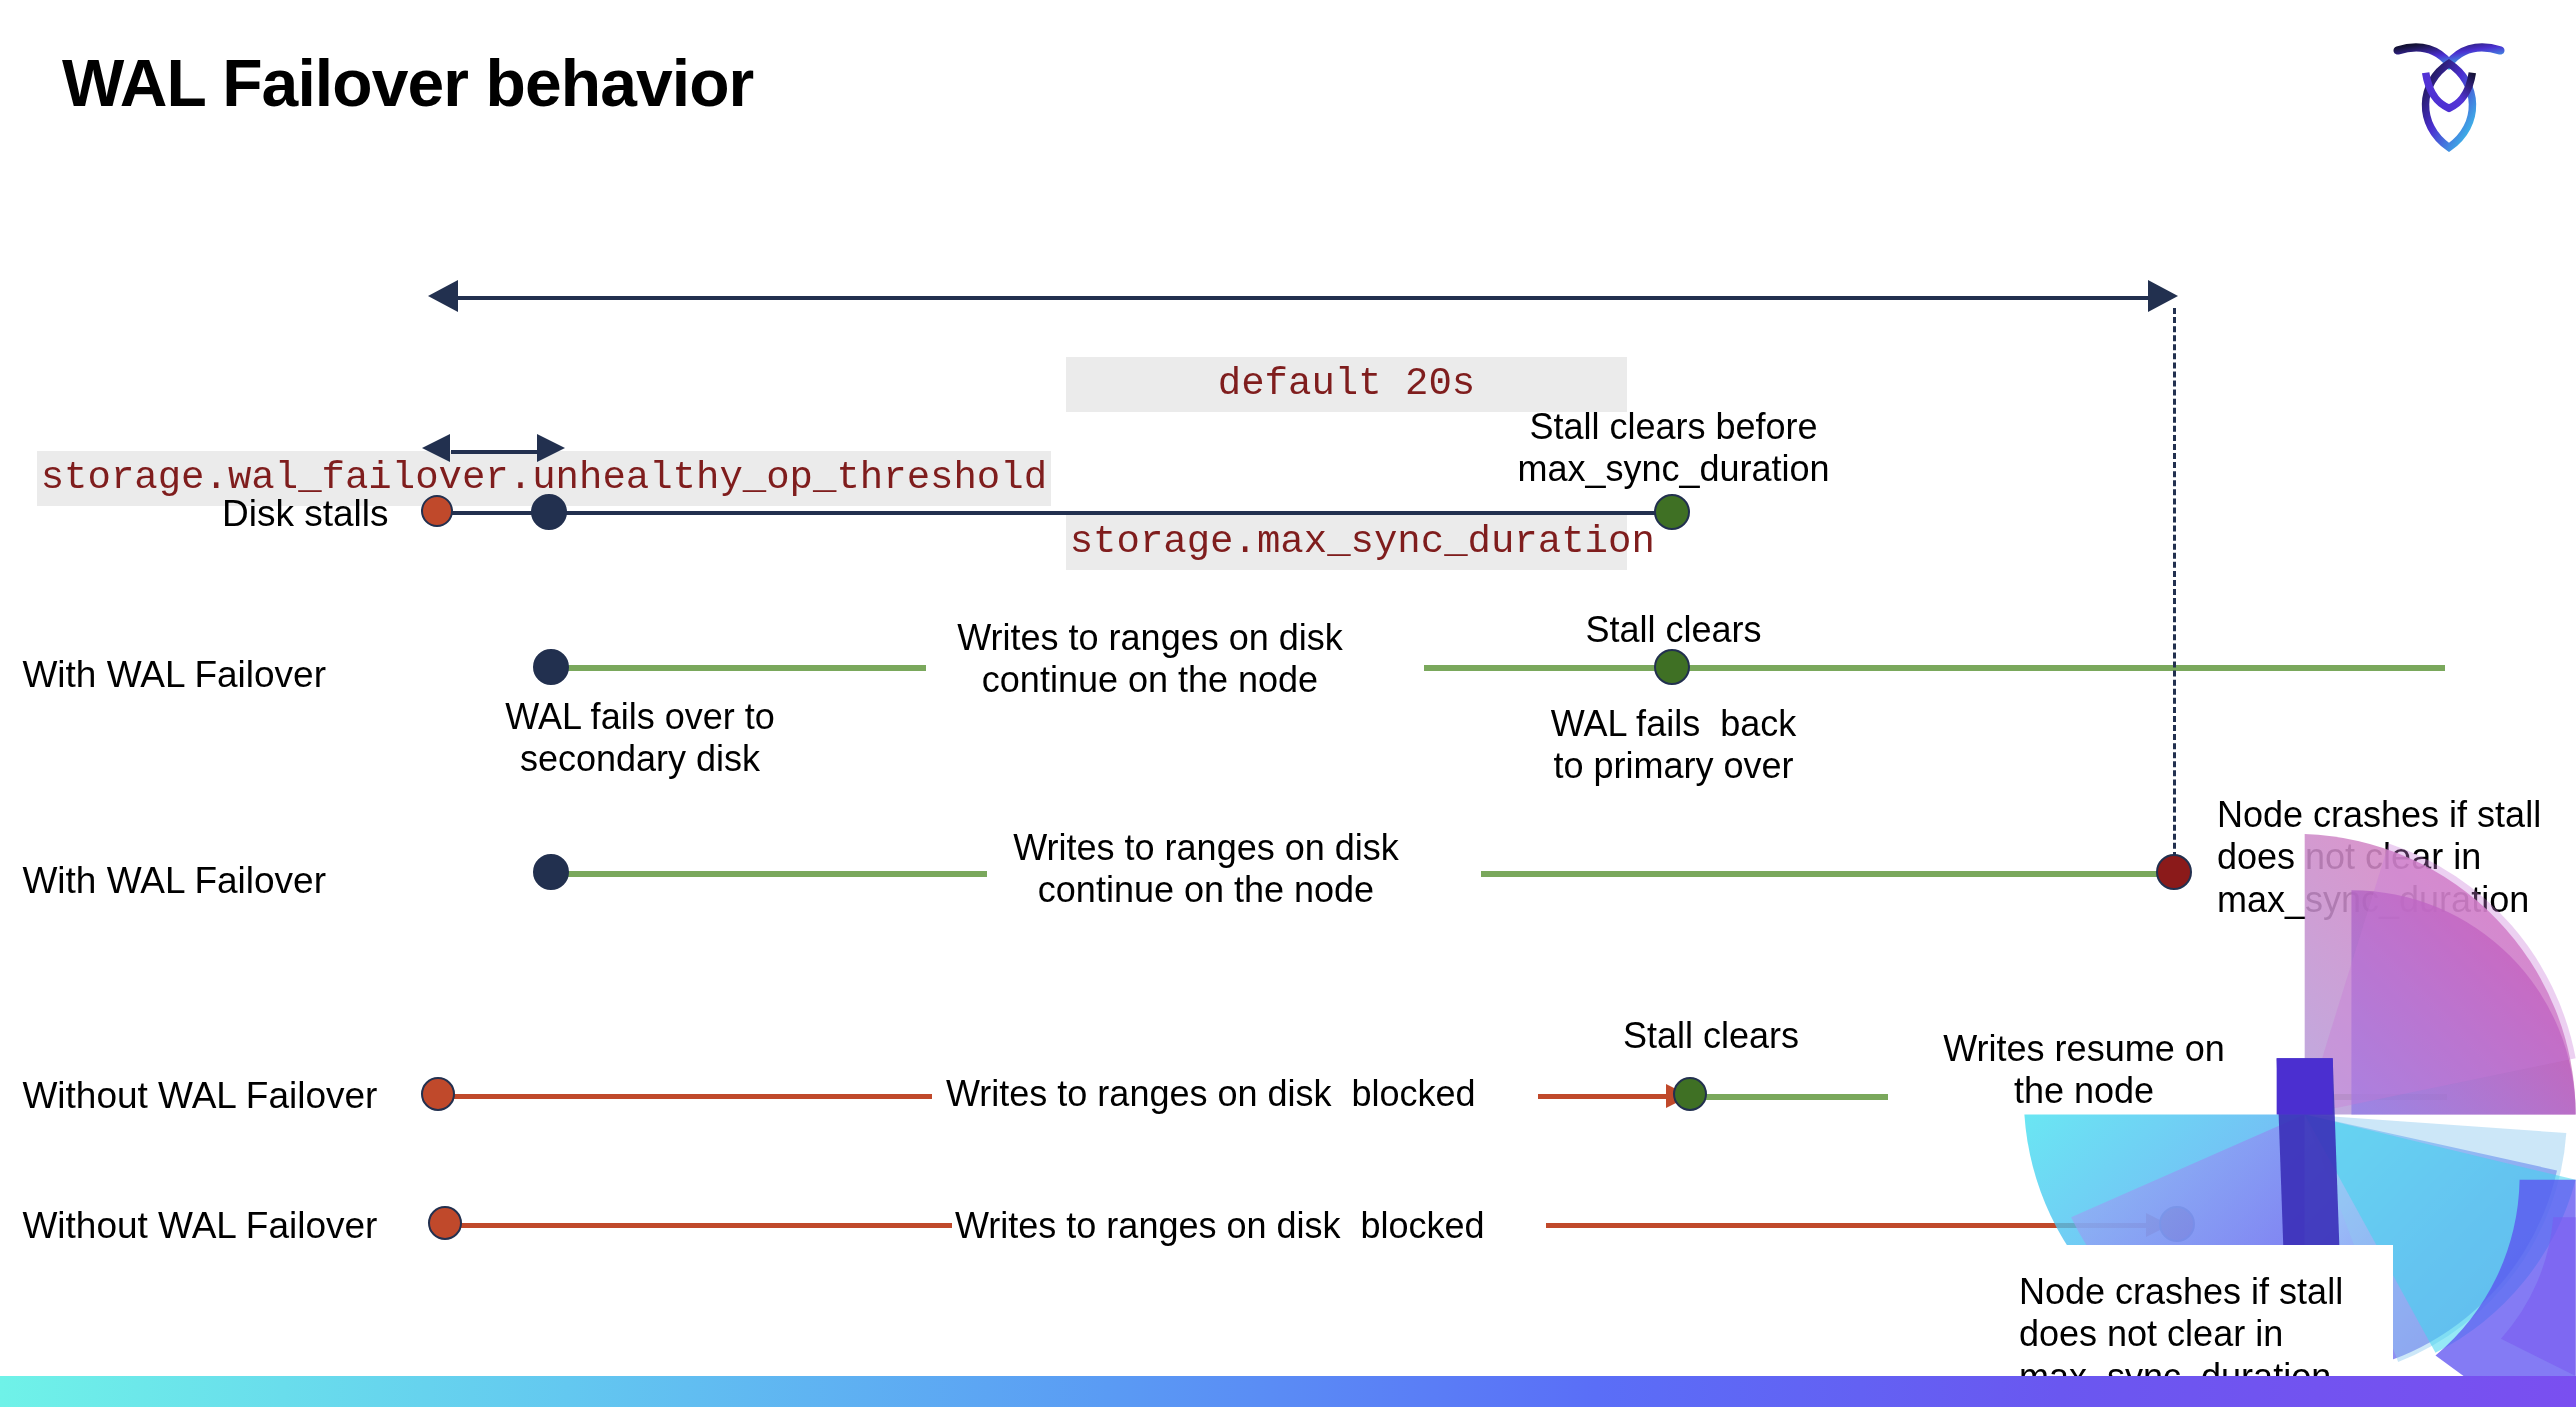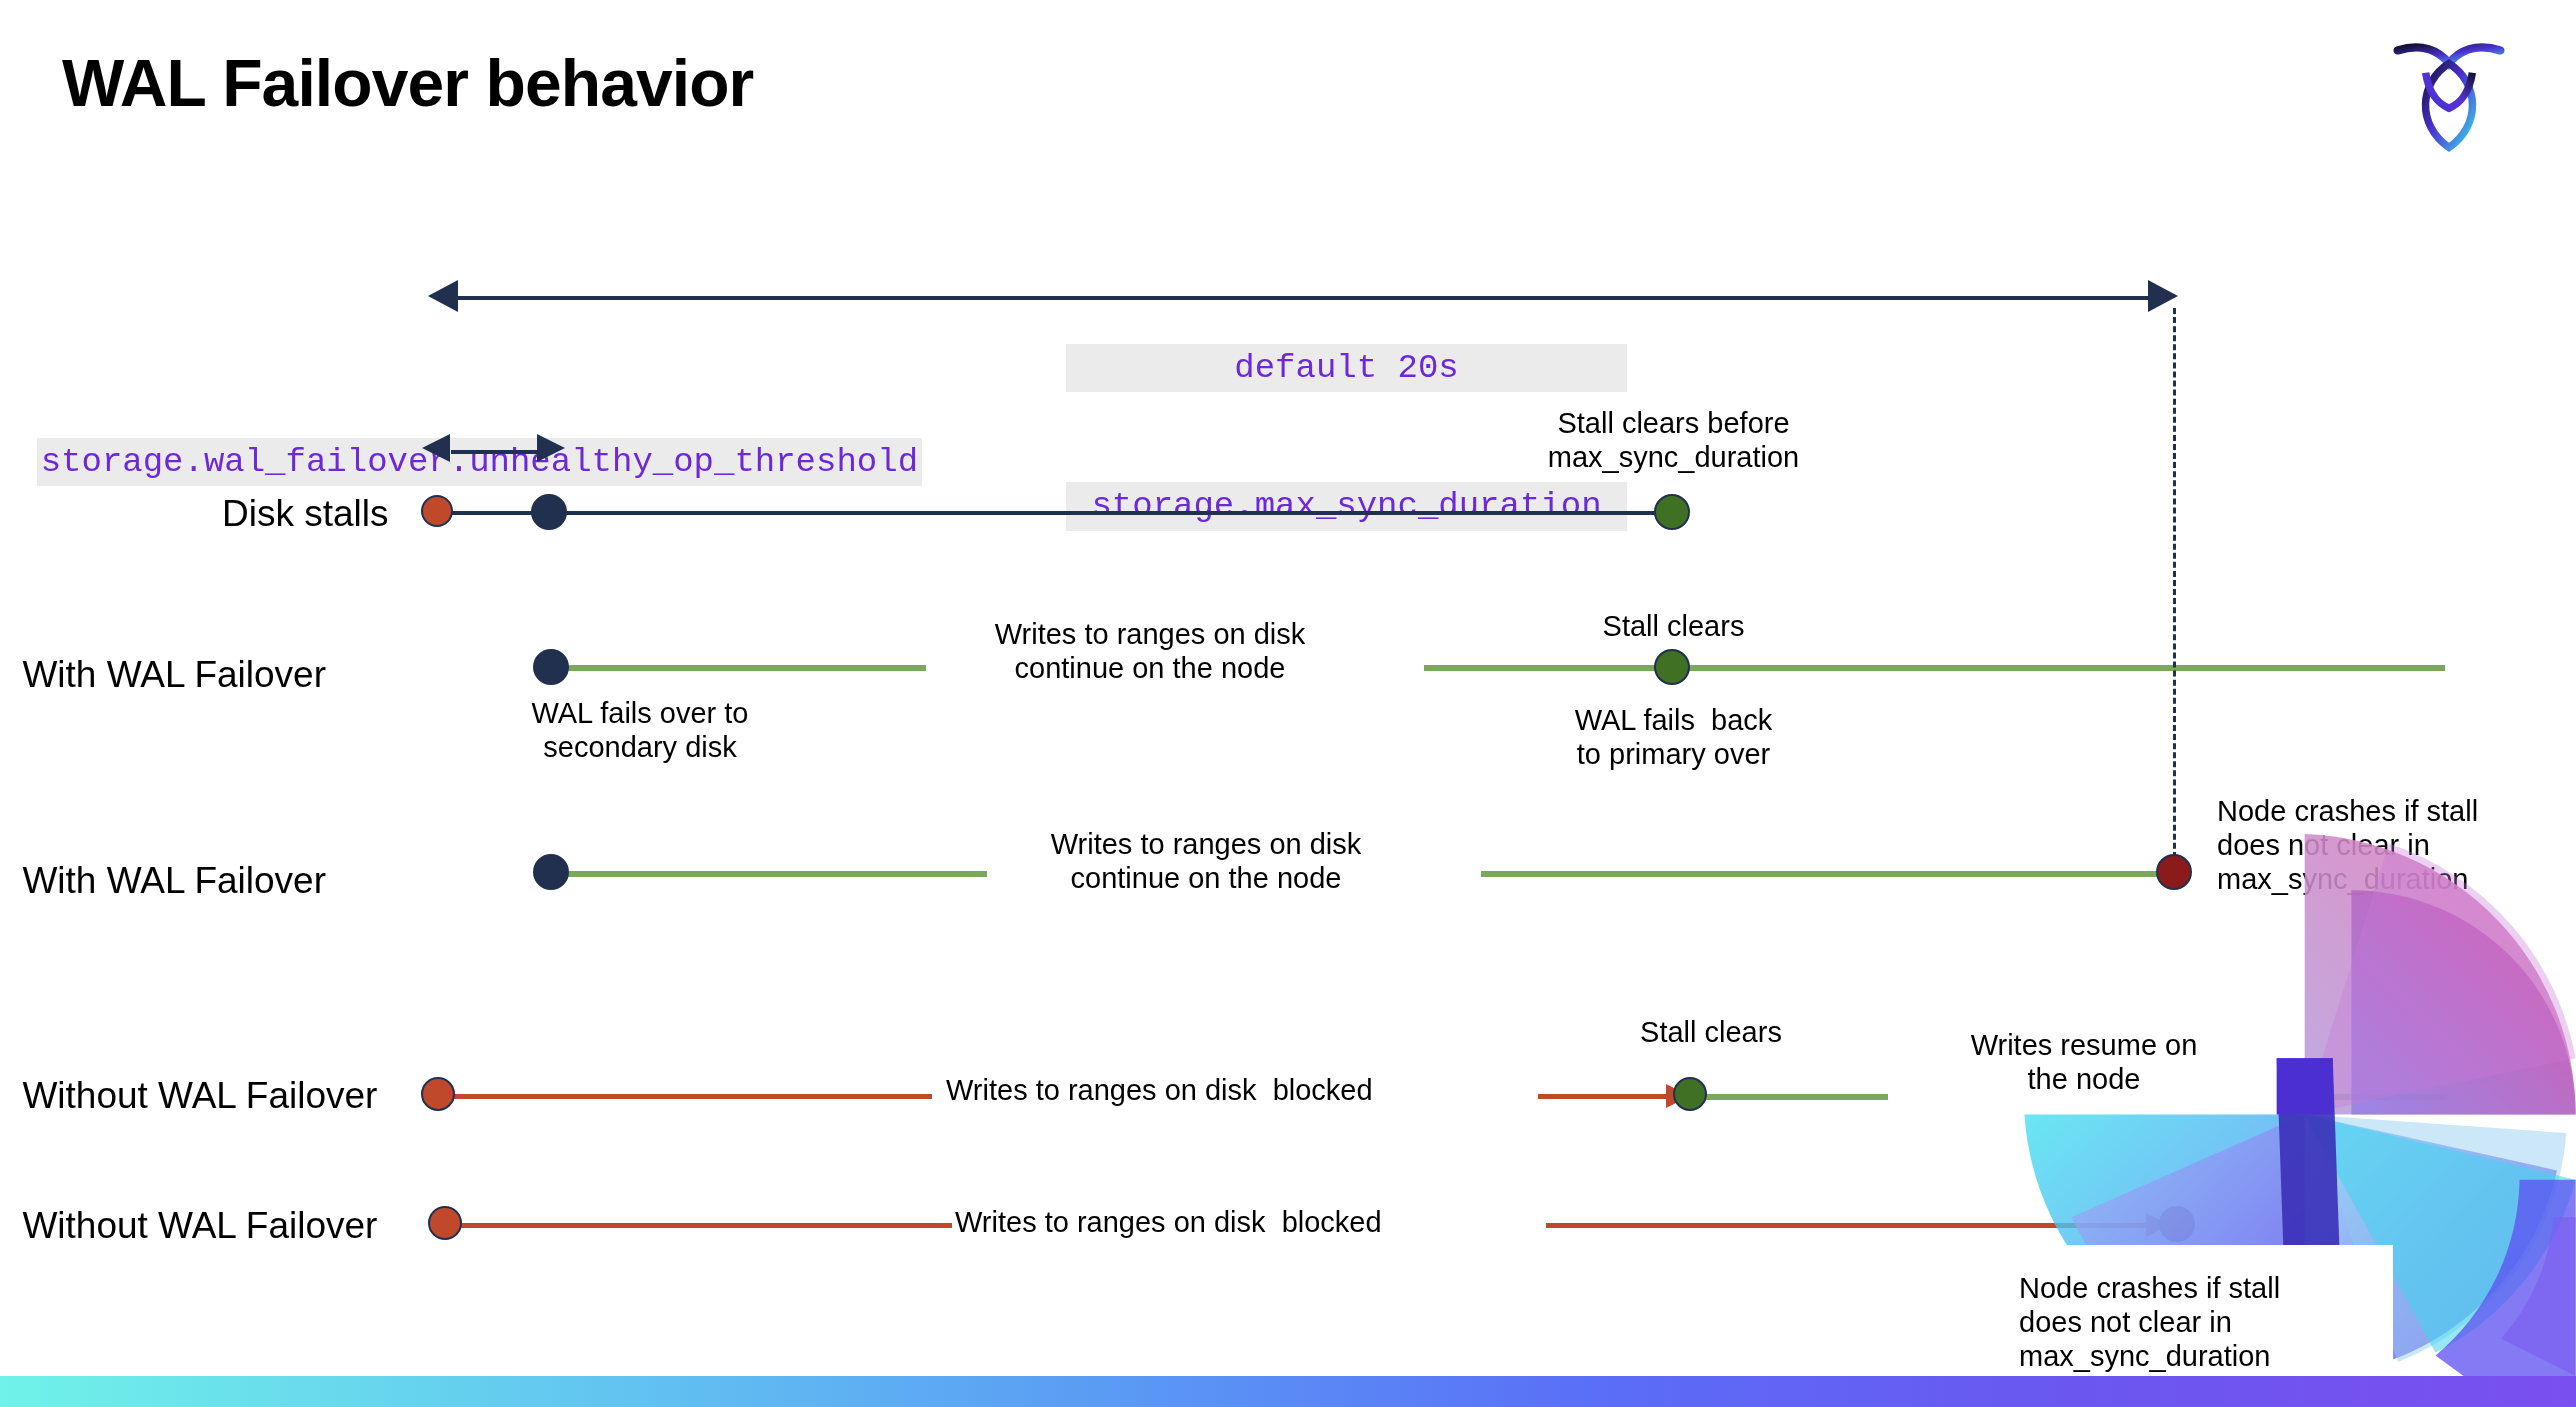--- a/index.html
+++ b/index.html
@@ -75,39 +75,39 @@
   .ah-right-sm {
     border-top: 12px solid transparent;
     border-bottom: 12px solid transparent;
     border-left: 24px solid #c0492b;
   }
 
   
   .label {
     position: absolute;
     color: #000000;
-    font-size: 29px;
+    font-size: 36px;
     line-height: 1.18;
     white-space: pre;
   }
   .label.center { text-align: center; }
   .rowlabel {
     position: absolute;
     color: #000000;
     font-size: 37px;
     white-space: nowrap;
   }
 
   
   .codeblock {
     position: absolute;
     font-family: "Liberation Mono", monospace;
-    font-size: 34px;
+    font-size: 39px;
     line-height: 1.32;
-    color: #6d28d9;
+    color: #7f1d1d;
     white-space: pre;
   }
   .codeblock span {
     background: #ebebeb;
     padding: 1.9px 3.7px;
   }
   .codeblock .ln { display: block; }
   .codeblock.center { text-align: center; }
 
   

